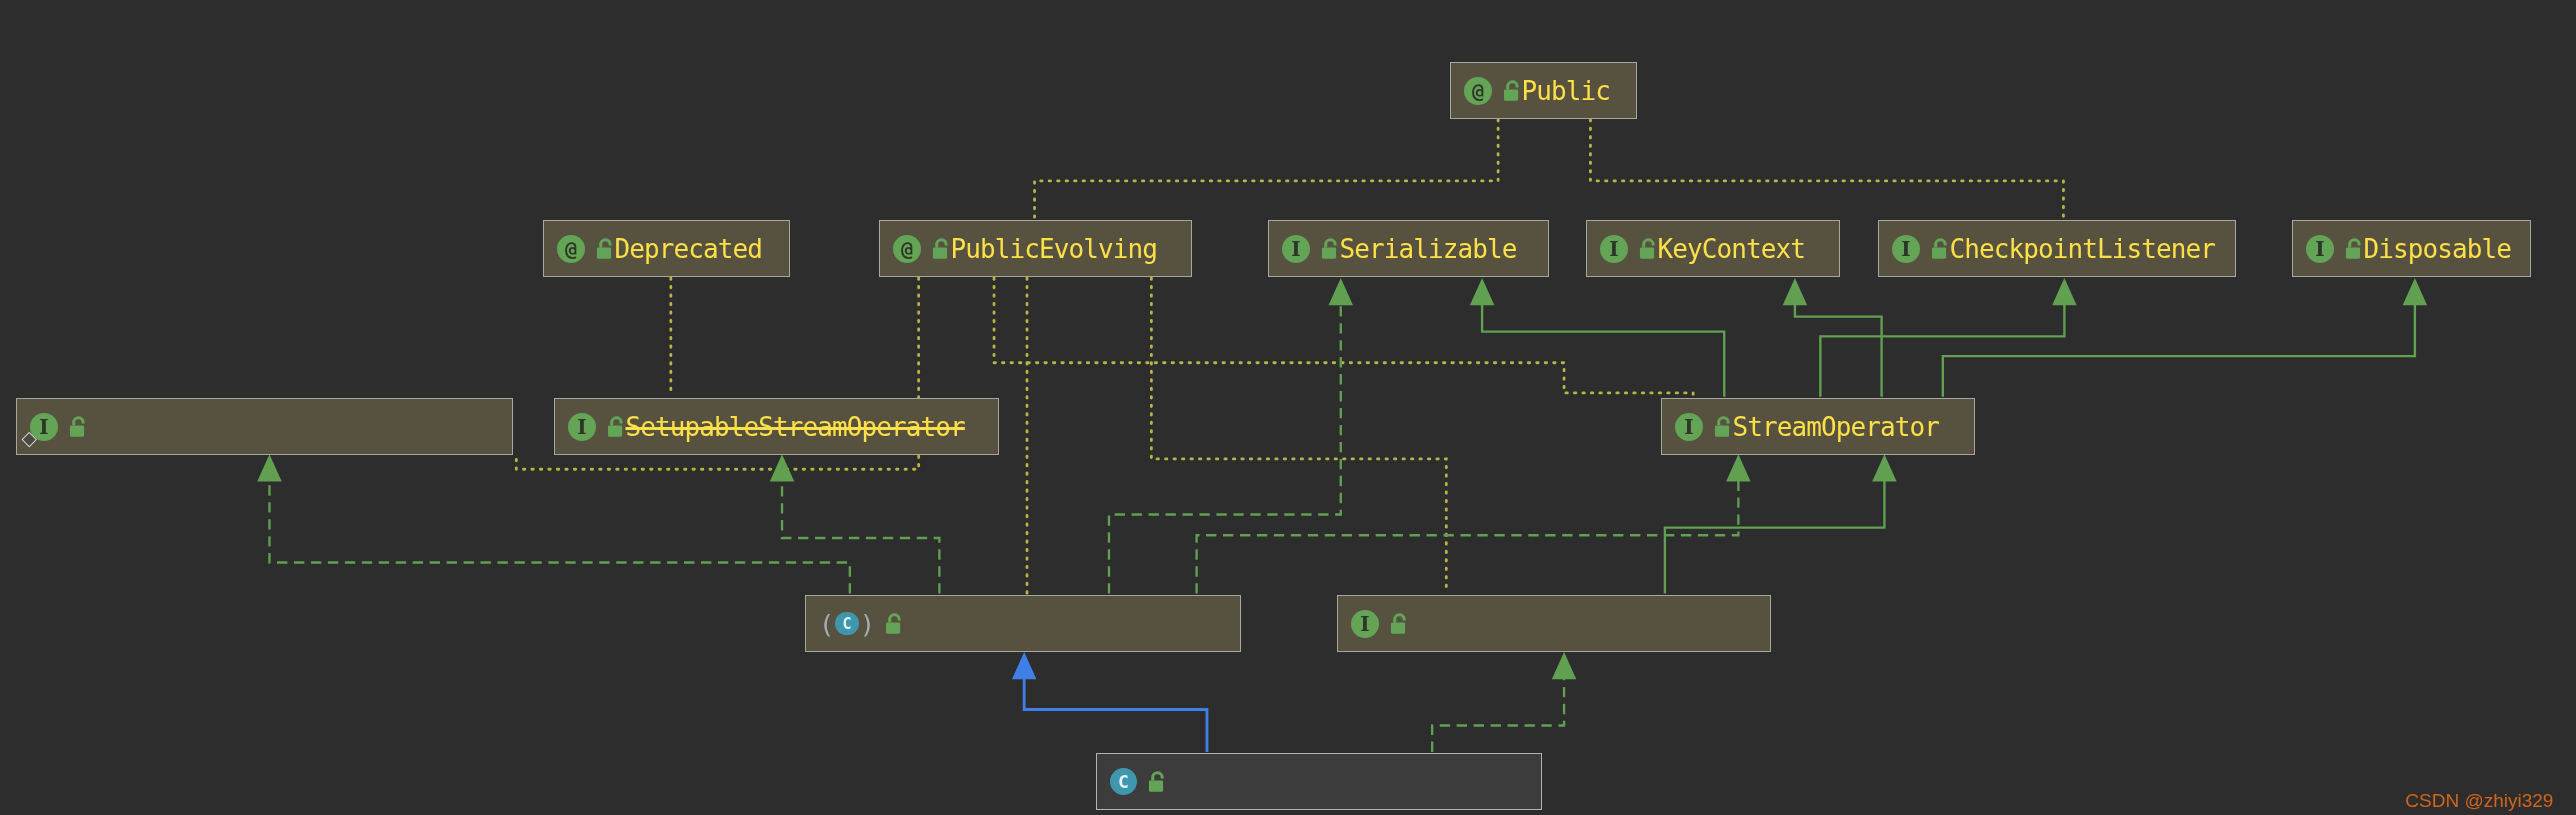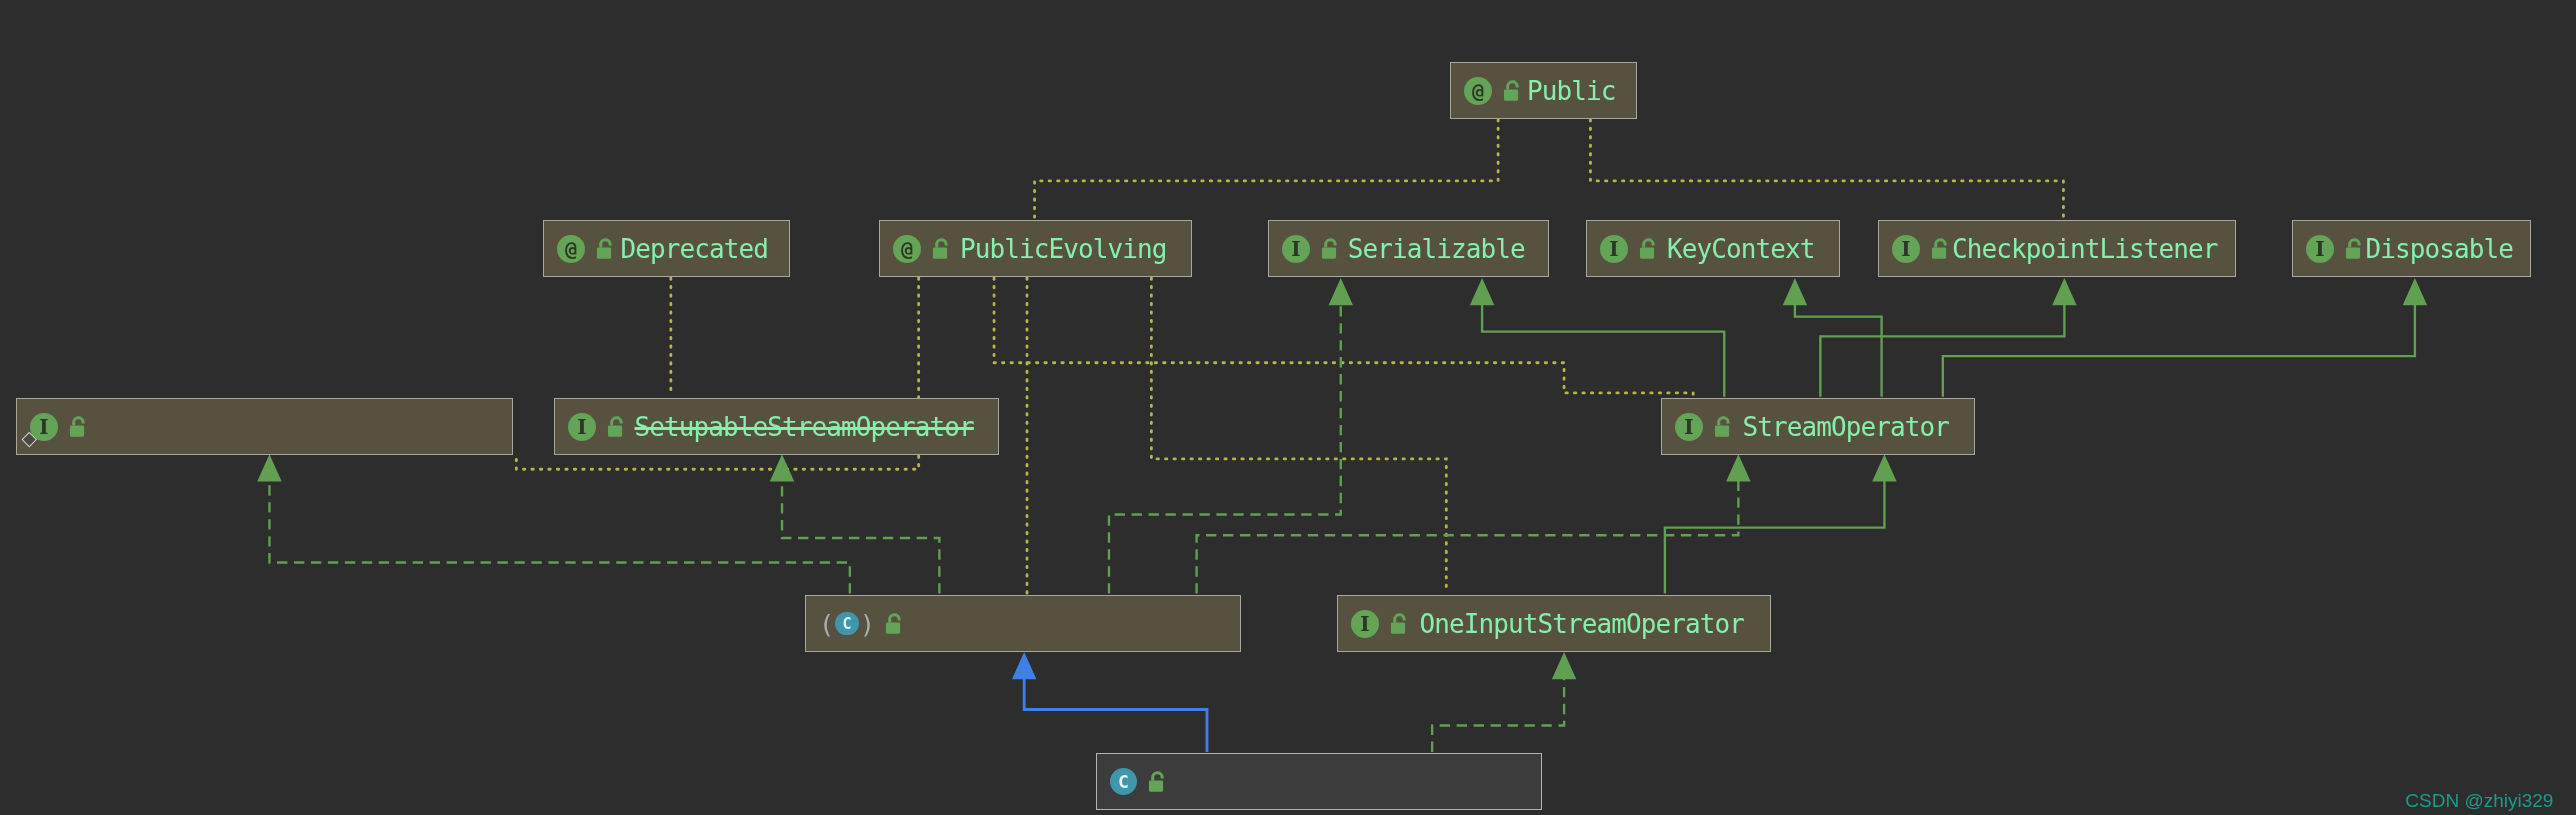--- a/index.html
+++ b/index.html
@@ -19,22 +19,21 @@
     border:1.9px solid #a7a79e;
     display:flex;
     align-items:center;
     padding:0 9.4px 0 13px;
     height:57px;
   }
   .node.dark{background:#3c3c3c;border-color:#b3b3b3;}
   .node .icons{display:flex;align-items:center;gap:8.5px;flex:0 0 auto;position:relative;}
   .node .label{
     flex:1 1 auto;
-    text-align:center;
-    color:#86efac;
+    color:#fde047;
     font-size:26px;
     letter-spacing:-0.9px;
     white-space:nowrap;
     line-height:1;
     padding-right:5.7px;
   }
   .node .label.strike{text-decoration:line-through;text-decoration-thickness:2.8px;}
   .kind-icon{
     width:28px;height:28px;border-radius:50%;
     background:#63a456;
@@ -50,21 +49,21 @@
   .abstract-wrap .kind-icon{width:23.6px;height:23.6px;font-size:15px;background:#3f97ae;color:#e6f4f9;}
   .diamond-badge{
     position:absolute;left:-5.7px;bottom:-3.8px;
     width:8.5px;height:8.5px;
     background:#4a4a42;
     border:1.9px solid #d4d4cf;
     transform:rotate(45deg);
   }
   #watermark{
     position:absolute;right:22.6px;bottom:3.8px;z-index:3;
-    color:#14b8a6;opacity:.8;
+    color:#f97316;opacity:.8;
     font-family:"Liberation Sans", sans-serif;
     font-size:19px;
   }
 </style>
 </head>
 <body>
 
 <div id="canvas">
   <svg id="edges" width="2576" height="816" viewBox="0 0 2734 866">
       <polyline points="1590,127 1590,192 1098,192 1098,233" fill="none" stroke="#b9b544" stroke-width="3" stroke-linecap="round" stroke-dasharray="1.5 7.5"></polyline>
@@ -208,21 +207,20 @@
       </span>
     </div>
     <div class="node" style="left: 1337px; top: 595px; width: 434px;">
       <span class="icons">
         <span class="kind-icon intf">I</span>
         <svg width="21" height="23.6" viewBox="0 0 22 25">
           <path d="M7,11 V8.5 a5,5 0 0 1 10,-1 l0,1.5" fill="none" stroke="#63a456" stroke-width="3.2"></path>
           <rect x="3" y="11" width="15" height="12" rx="1.5" fill="#63a456"></rect>
         </svg>
       </span>
-      <span class="label">OneInputStreamOperator</span>
     </div>
     <div class="node dark" style="left: 1096px; top: 753px; width: 446px;">
       <span class="icons">
         <span class="kind-icon cls">C</span>
         <svg width="21" height="23.6" viewBox="0 0 22 25">
           <path d="M7,11 V8.5 a5,5 0 0 1 10,-1 l0,1.5" fill="none" stroke="#63a456" stroke-width="3.2"></path>
           <rect x="3" y="11" width="15" height="12" rx="1.5" fill="#63a456"></rect>
         </svg>
       </span>
     </div>

